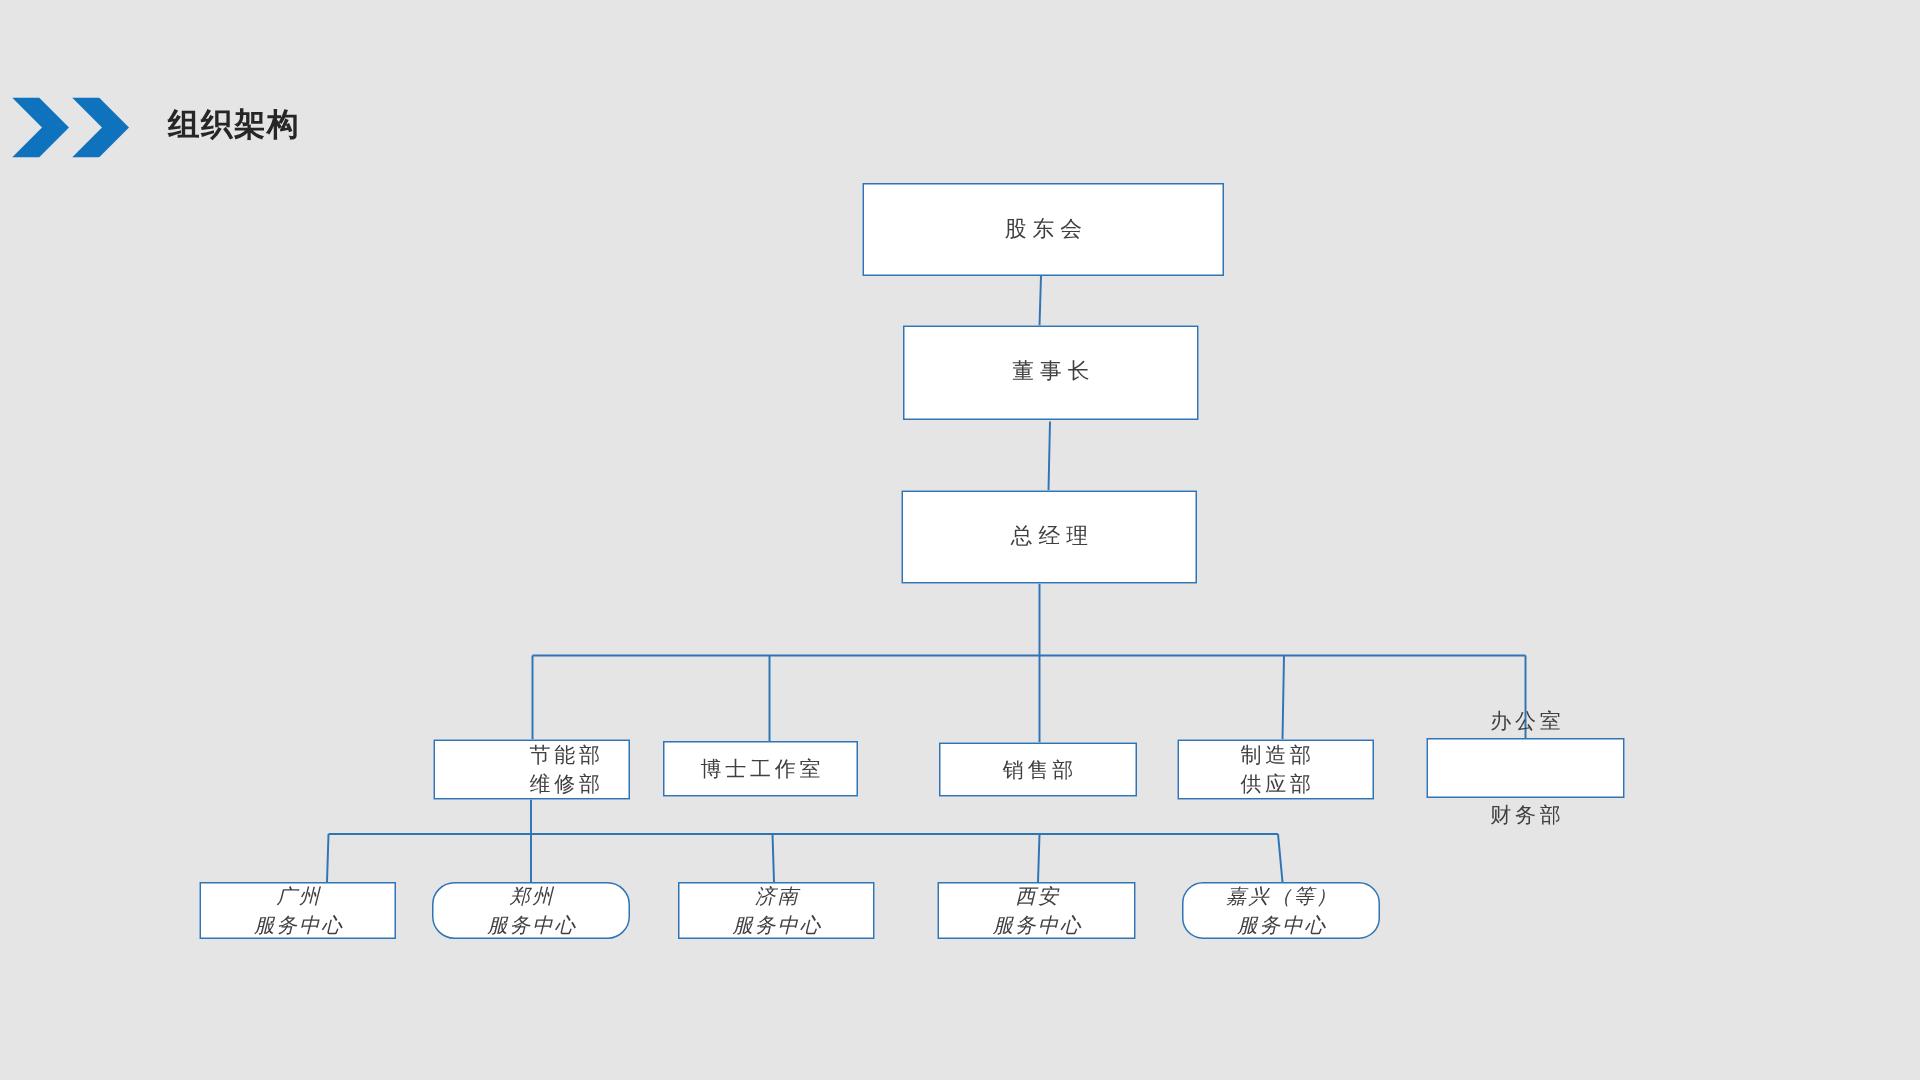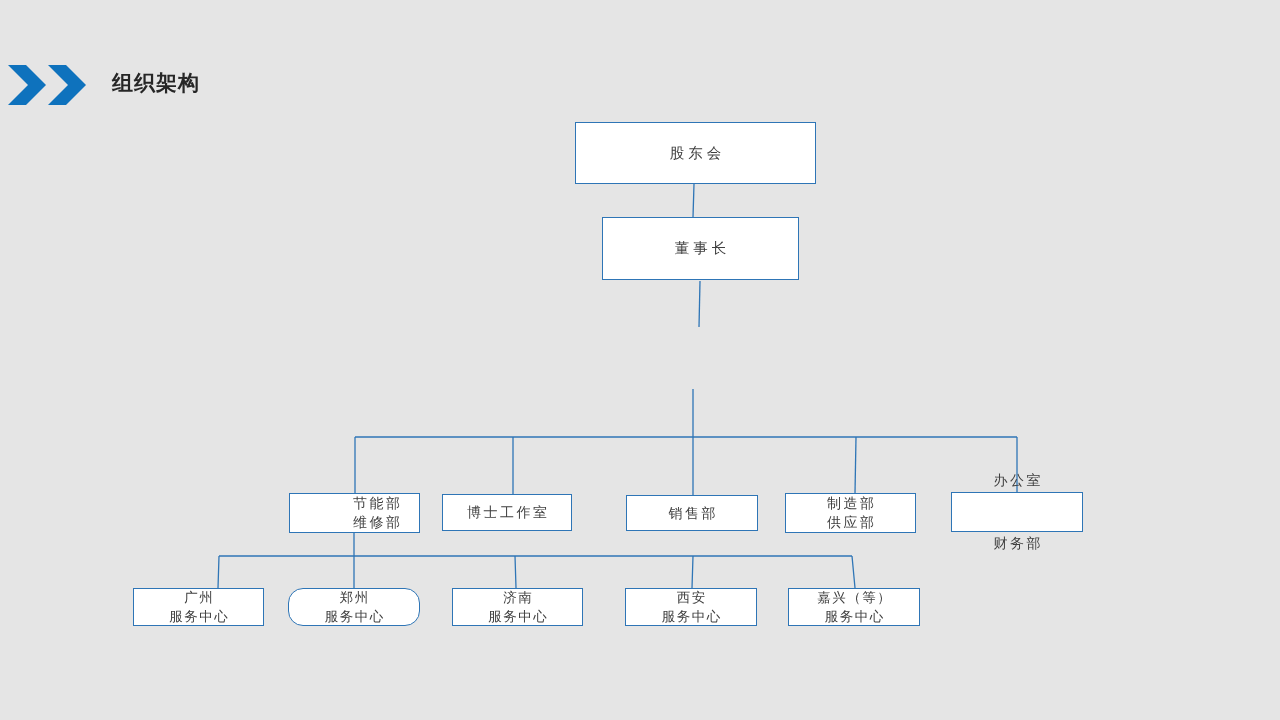--- a/index.html
+++ b/index.html
@@ -43,21 +43,21 @@
   .node-line{
     display:block;text-align:right;white-space:nowrap;line-height:19px;
   }
   .lv1 .node-line,.lv2 .node-line,.lv3 .node-line{
     font-size:14.5px;letter-spacing:4px;padding-left:4px;
   }
   .lv4 .node-line{
     font-size:14px;letter-spacing:2.5px;padding-left:2.5px;
   }
   .lv5 .node-line{
-    font-size:13.5px;letter-spacing:1.5px;padding-left:1.5px;
+    font-size:13.5px;letter-spacing:1.5px;padding-left:1.5px;font-style:italic;
   }
 </style>
 </head>
 <body>
 
 <div id="slide">
 
   <div id="header">
     <svg id="chevrons" viewBox="0 0 79 40">
       <polygon points="0,0 18,0 38,20 18,40 0,40 20,20" fill="#0E72BD"></polygon>
@@ -85,20 +85,23 @@
         <line x1="693" y1="556" x2="692" y2="588" stroke="#2E75B6" stroke-width="1.3"></line>
         <line x1="852" y1="556" x2="855" y2="588" stroke="#2E75B6" stroke-width="1.3"></line>
       </svg>
 
   <div class="node lv1" style="left: 575px; top: 122px; width: 241px; height: 62px; border-color: rgb(46, 117, 182); color: rgb(64, 64, 64);">
         <span class="node-line">股东会</span>
       </div>
       <div class="node lv2" style="left: 602px; top: 217px; width: 197px; height: 63px; border-color: rgb(46, 117, 182); color: rgb(64, 64, 64);">
         <span class="node-line">董事长</span>
       </div>
+      <div class="node lv3" style="left: 601px; top: 327px; width: 197px; height: 62px; border-color: rgb(46, 117, 182); color: rgb(64, 64, 64);">
+        <span class="node-line">总经理</span>
+      </div>
       <div class="node lv4" style="left: 289px; top: 493px; width: 131px; height: 40px; border-color: rgb(46, 117, 182); color: rgb(64, 64, 64); padding-left: 44px;">
         <span class="node-line">节能部</span>
         <span class="node-line">维修部</span>
       </div>
       <div class="node lv4" style="left: 442px; top: 494px; width: 130px; height: 37px; border-color: rgb(46, 117, 182); color: rgb(64, 64, 64);">
         <span class="node-line">博士工作室</span>
       </div>
       <div class="node lv4" style="left: 626px; top: 495px; width: 132px; height: 36px; border-color: rgb(46, 117, 182); color: rgb(64, 64, 64);">
         <span class="node-line">销售部</span>
       </div>
@@ -119,19 +122,19 @@
         <span class="node-line">服务中心</span>
       </div>
       <div class="node lv5" style="left: 452px; top: 588px; width: 131px; height: 38px; border-color: rgb(46, 117, 182); color: rgb(64, 64, 64);">
         <span class="node-line">济南</span>
         <span class="node-line">服务中心</span>
       </div>
       <div class="node lv5" style="left: 625px; top: 588px; width: 132px; height: 38px; border-color: rgb(46, 117, 182); color: rgb(64, 64, 64);">
         <span class="node-line">西安</span>
         <span class="node-line">服务中心</span>
       </div>
-      <div class="node lv5" style="left: 788px; top: 588px; width: 132px; height: 38px; border-color: rgb(46, 117, 182); color: rgb(64, 64, 64);">
+      <div class="node lv5" style="left: 788px; top: 588px; width: 132px; height: 38px; border-color: rgb(46, 117, 182); color: rgb(64, 64, 64); border-radius: 14px;">
         <span class="node-line">嘉兴（等）</span>
         <span class="node-line">服务中心</span>
       </div>
     </div>
 
 </div>
 
 </body></html>

